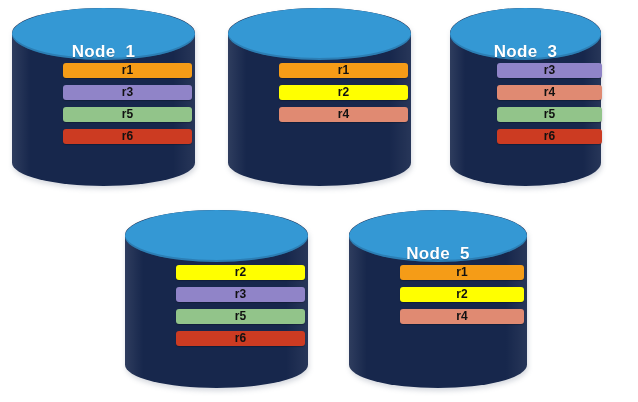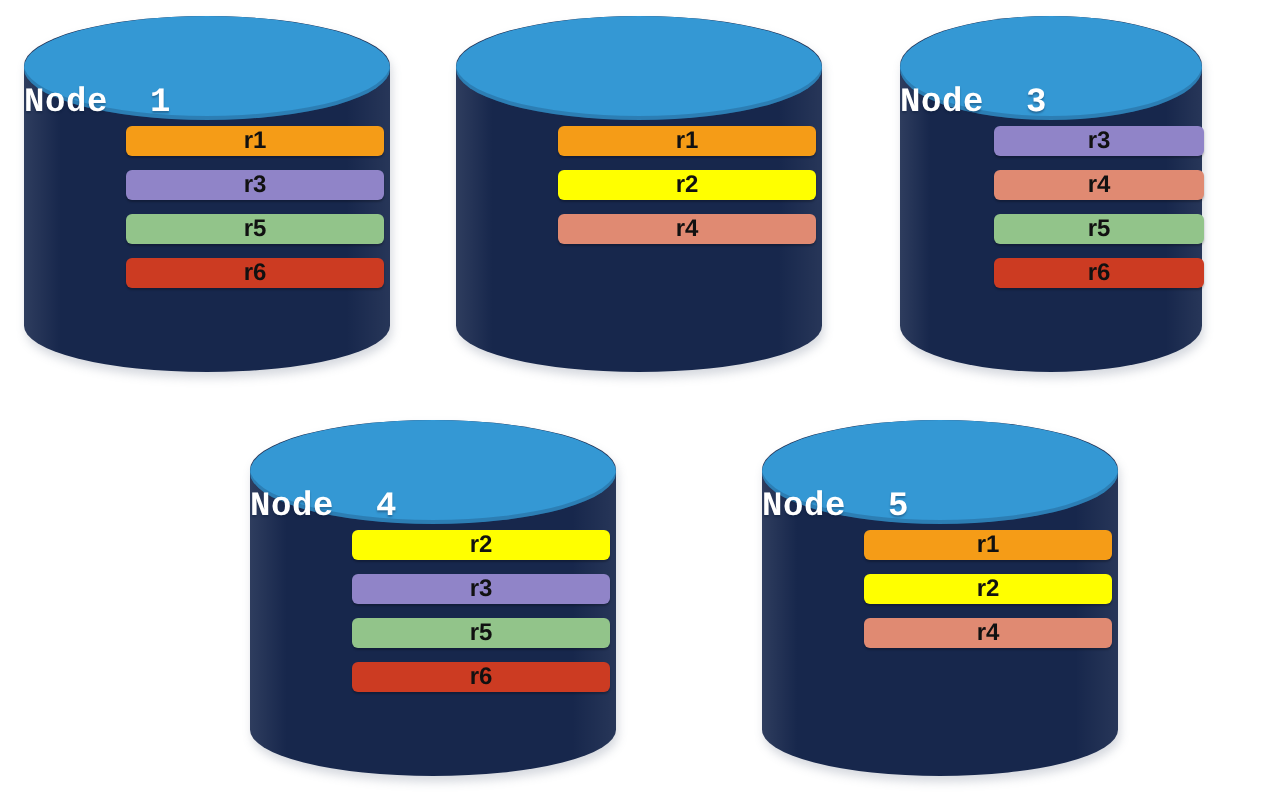--- a/index.html
+++ b/index.html
@@ -64,28 +64,27 @@
     border-radius: 50%;
     box-shadow: inset 0 -2px 0 rgba(20,35,70,0.22);
   }
 
   .node-label {
     position: absolute;
     left: 0;
     width: 100%;
     top: 29%;
     transform: translateY(-92%);
-    text-align: left;
+    text-align: center;
     color: #ffffff;
     font-weight: bold;
     font-size: 17px;
     letter-spacing: 0.3px;
     white-space: pre;
     text-shadow: 0 1px 1px rgba(10,25,55,0.35);
-    font-family: Liberation Mono, monospace;
   }
 
   .replica-stack {
     position: absolute;
     left: 0;
     width: 100%;
     top: 31%;
     display: flex;
     flex-direction: column;
     align-items: center;
@@ -141,29 +140,28 @@
         <div class="replica" style="background: rgb(144, 132, 200);">r3</div>
         <div class="replica" style="background: rgb(224, 138, 114);">r4</div>
         <div class="replica" style="background: rgb(146, 196, 138);">r5</div>
         <div class="replica" style="background: rgb(204, 59, 34);">r6</div>
       </div>
     </div>
     <div class="node" style="left: 125px; top: 210px; width: 183px; height: 178px;">
       <div class="cyl-body" style="background: rgb(23, 39, 76);"></div>
       <div class="cyl-shade"></div>
       <div class="cyl-top" style="background: rgb(52, 152, 212);"></div>
-      <div class="node-label" style="color: rgb(255, 255, 255);">Node  4</div>
       <div class="replica-stack">
         <div class="replica" style="background: rgb(255, 255, 0);">r2</div>
         <div class="replica" style="background: rgb(144, 132, 200);">r3</div>
         <div class="replica" style="background: rgb(146, 196, 138);">r5</div>
         <div class="replica" style="background: rgb(204, 59, 34);">r6</div>
       </div>
     </div>
-    <div class="node" style="left: 349px; top: 210px; width: 178px; height: 178px; margin-left: 32px;">
+    <div class="node" style="left: 349px; top: 210px; width: 178px; height: 178px;">
       <div class="cyl-body" style="background: rgb(23, 39, 76);"></div>
       <div class="cyl-shade"></div>
       <div class="cyl-top" style="background: rgb(52, 152, 212);"></div>
       <div class="node-label" style="color: rgb(255, 255, 255);">Node  5</div>
       <div class="replica-stack">
         <div class="replica" style="background: rgb(245, 156, 23);">r1</div>
         <div class="replica" style="background: rgb(255, 255, 0);">r2</div>
         <div class="replica" style="background: rgb(224, 138, 114);">r4</div>
       </div>
     </div>

